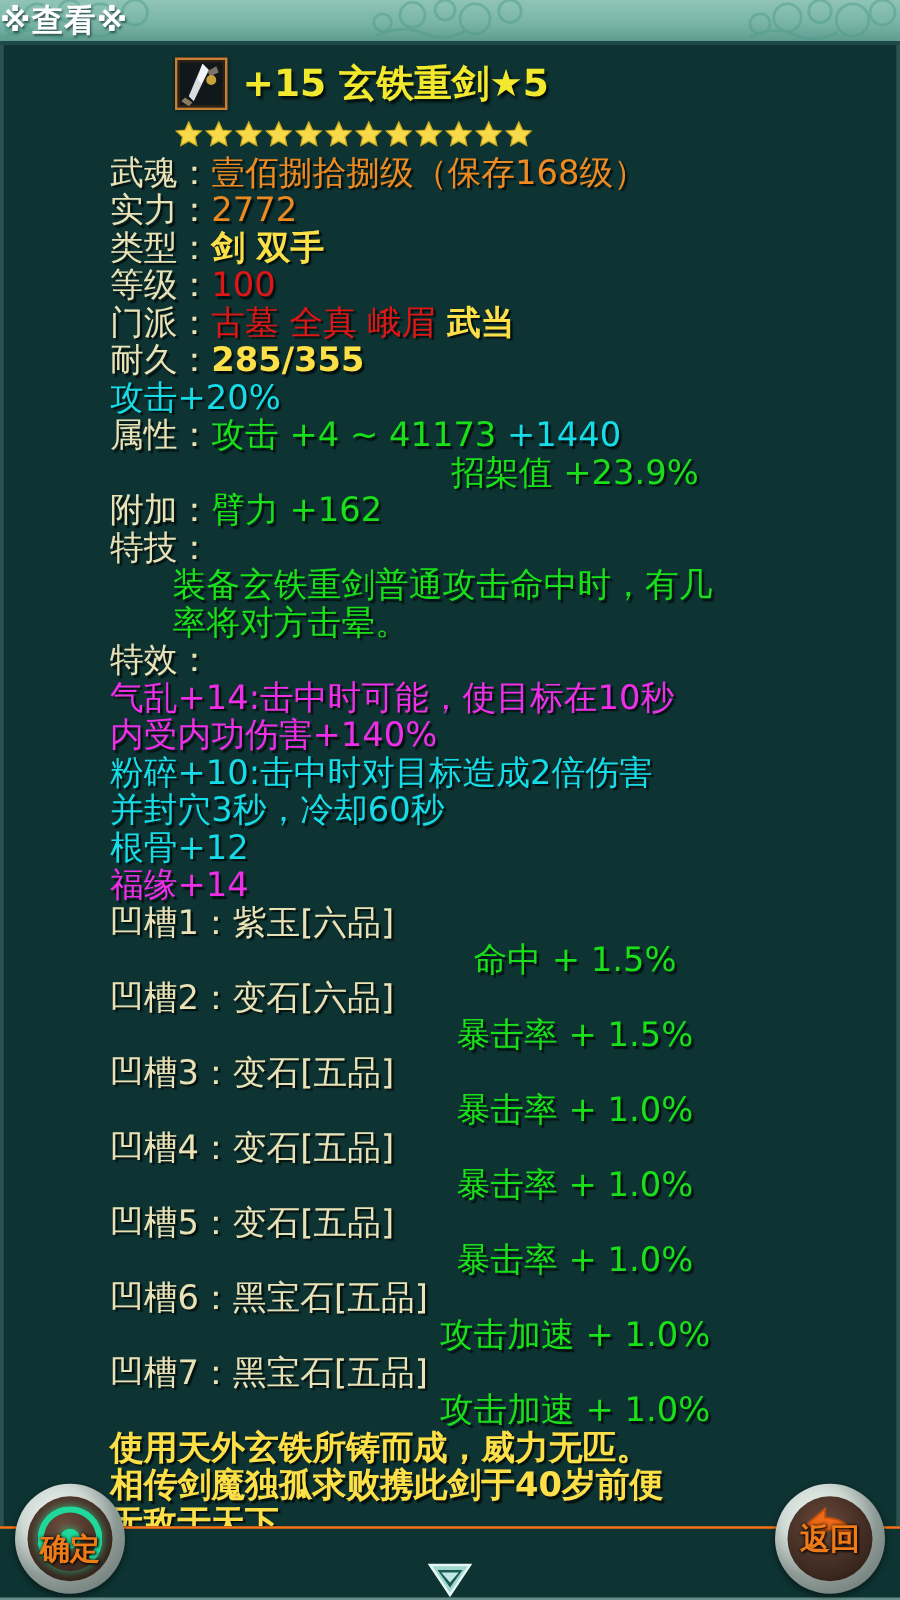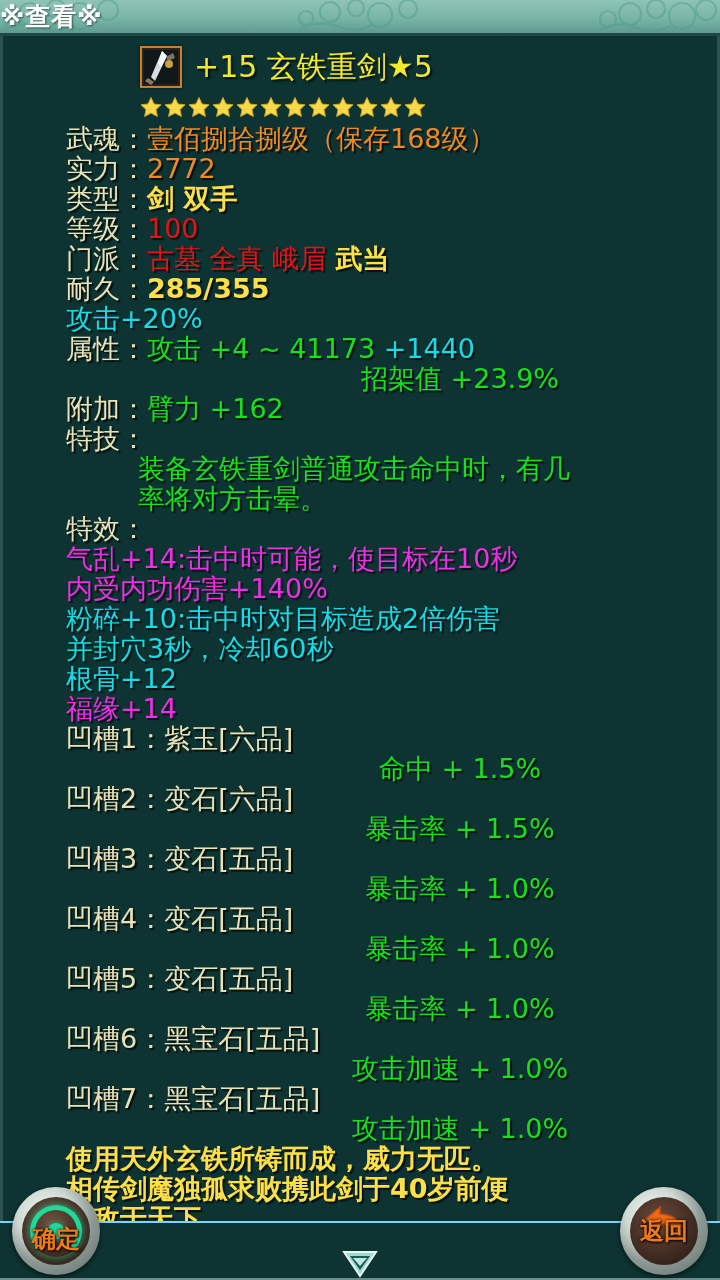--- a/index.html
+++ b/index.html
@@ -49,58 +49,58 @@
     width:42px; height:42px;
     border:2px solid #c87f32;
     background:#171c1c;
     position:relative; overflow:hidden;
     box-shadow:0 0 3px rgba(0,0,0,.6);
     flex:0 0 auto;
   }
   .item-icon svg { display:block; }
   .item-name {
     margin-left:12px;
-    color:#f2e82e; font-size:30px; font-weight:normal;
+    color:#f2e82e; font-size:30px; font-weight:bold;
     text-shadow:2px 2px 2px rgba(0,0,0,.75);
     white-space:nowrap;
   }
 
   .stars {
     margin:8px 0 2px 140px;
     font-size:0; line-height:0;
     white-space:nowrap;
   }
   .stars svg { display:inline-block; margin-right:2px; }
 
   .lines { margin:6px 0 0 0; padding:0 10px 0 0; }
 
   .row {
     font-size:27px; line-height:30px;
     white-space:nowrap;
-    padding-left:66px;
+    padding-left:88px;
     text-shadow:2px 2px 1px rgba(0,0,0,.7);
   }
   .row.ind  { padding-left:210px;text-align:center; }
   .row.full { padding-left:138px; }
 
   .lbl   { color:#e9e2b6; }
   .white { color:#fde047;font-weight:bold; }
   .orange{ color:#ef8a20; }
   .red   { color:#e01515; }
   .green { color:#19e019; }
   .cyan  { color:#16dce8; }
   .magenta{ color:#ef2ee8; }
   .gold  { color:#e9e2b6; }
 
   
   .footer {
     position:absolute; left:0; top:1221px;
     width:720px; height:59px;
     background:#0d3332;
-    border-top:2px solid #7dd3fc;
+    border-top:2px solid #f97316;
     border-bottom:2px solid #6a8f8a;
   }
   .rbtn {
     position:absolute; top:-36px;
     width:88px; height:88px; border-radius:50%;
     background:radial-gradient(circle at 38% 32%, #f4f8f6 0%, #cfd9d4 34%, #8e9a96 58%, #5c6a66 100%);
     box-shadow:0 2px 5px rgba(0,0,0,.55);
     display:flex; align-items:center; justify-content:center;
   }
   .rbtn.left  { left:12px; }

